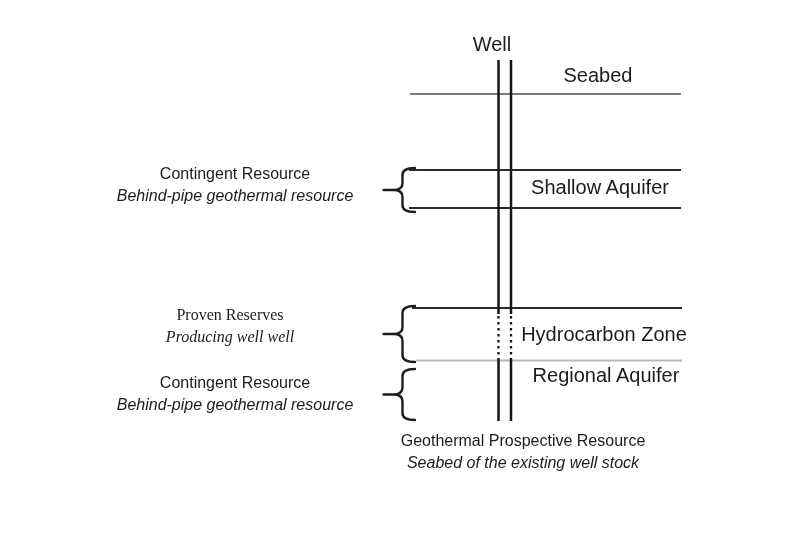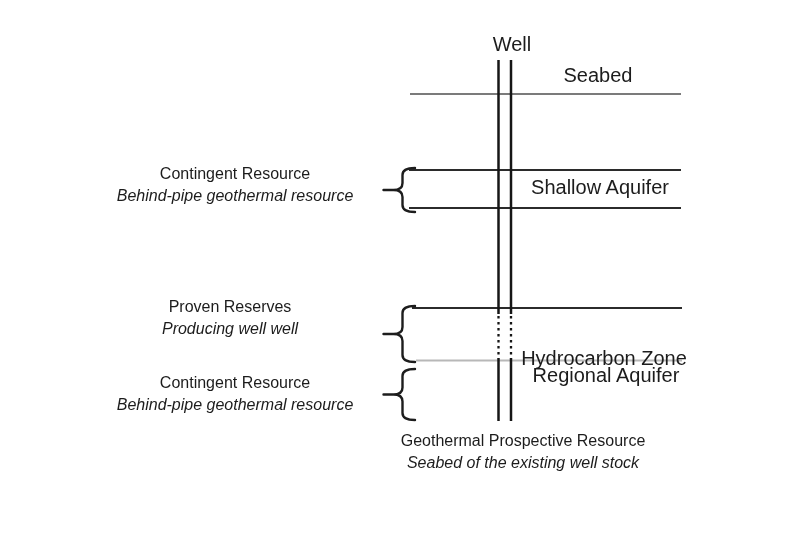--- a/index.html
+++ b/index.html
@@ -65,36 +65,36 @@
       <line x1="511" y1="358" x2="511" y2="421"></line>
     </g>
 
     <g stroke="#1d1d1d" stroke-width="2.4" fill="none" stroke-linecap="round" stroke-linejoin="round">
       <path d="M 415 168 Q 402.5 168 402.5 175 L 402.5 183 Q 402.5 190 393.5 190 Q 402.5 190 402.5 197 L 402.5 205 Q 402.5 212 415 212 M 383.5 190 L 393.5 190"></path>
       <path d="M 415 306 Q 402.5 306 402.5 313 L 402.5 327 Q 402.5 334 393.5 334 Q 402.5 334 402.5 341 L 402.5 355 Q 402.5 362 415 362 M 383.5 334 L 393.5 334"></path>
       <path d="M 415 369 Q 402.5 369 402.5 376 L 402.5 387.5 Q 402.5 394.5 393.5 394.5 Q 402.5 394.5 402.5 401.5 L 402.5 413 Q 402.5 420 415 420 M 383.5 394.5 L 393.5 394.5"></path>
     </g>
   </svg>
 
-  <div class="label" style="left:452px; top:33px; width:120px;">Well</div>
+  <div class="label" style="left:432px; top:33px; width:120px;">Well</div>
 
   <div class="label" style="left:538px; top:64px; width:120px;">Seabed</div>
 
   <div class="label" style="left:500px; top:176px; width:200px;">Shallow Aquifer</div>
 
-  <div class="label" style="left:504px; top:323px; width:200px;margin-top:24px;">Hydrocarbon Zone</div>
+  <div class="label" style="left:504px; top:323px; width:200px;">Hydrocarbon Zone</div>
 
   <div class="label" style="left:506px; top:364px; width:200px;">Regional Aquifer</div>
 
   <div class="ann" style="left:85px; top:163px;">
     <div class="ttl">Contingent Resource</div>
     <div class="sub">Behind-pipe geothermal resource</div>
   </div>
 
-  <div class="ann" style="left:80px; top:296px;">
+  <div class="ann" style="left:80px; top:304px;font-family:Liberation Serif, serif;">
     <div class="ttl">Proven Reserves</div>
     <div class="sub">Producing well well</div>
   </div>
 
   <div class="ann" style="left:85px; top:372px;">
     <div class="ttl">Contingent Resource</div>
     <div class="sub">Behind-pipe geothermal resource</div>
   </div>
 
   <div class="ann" style="left:373px; top:430px;">

